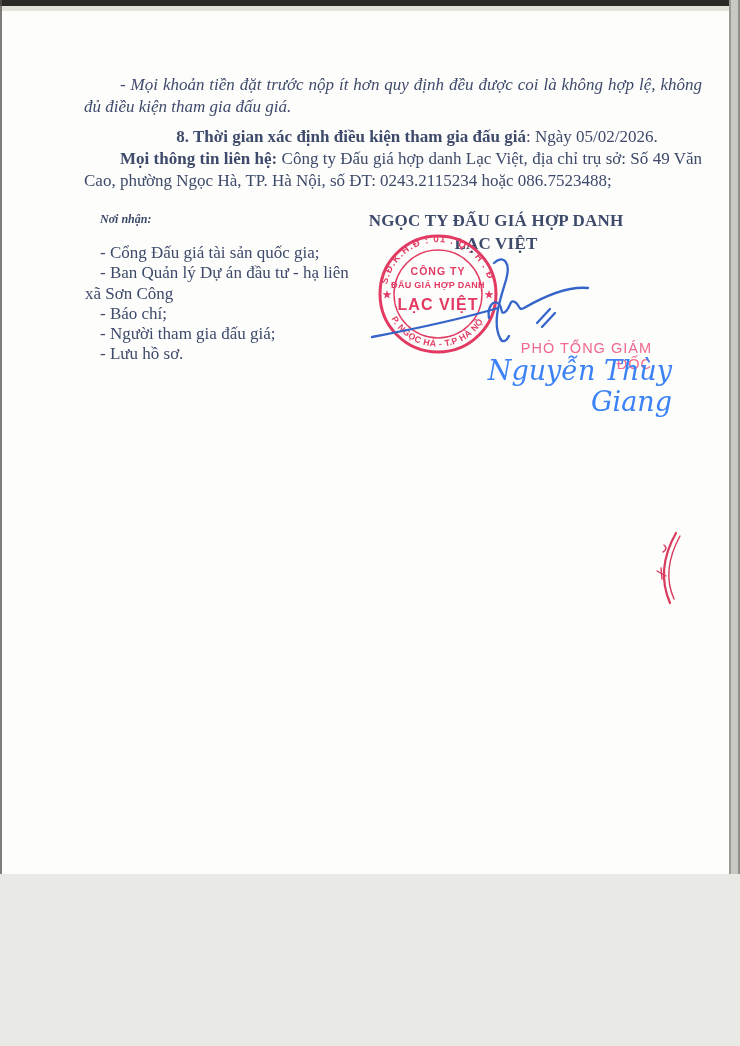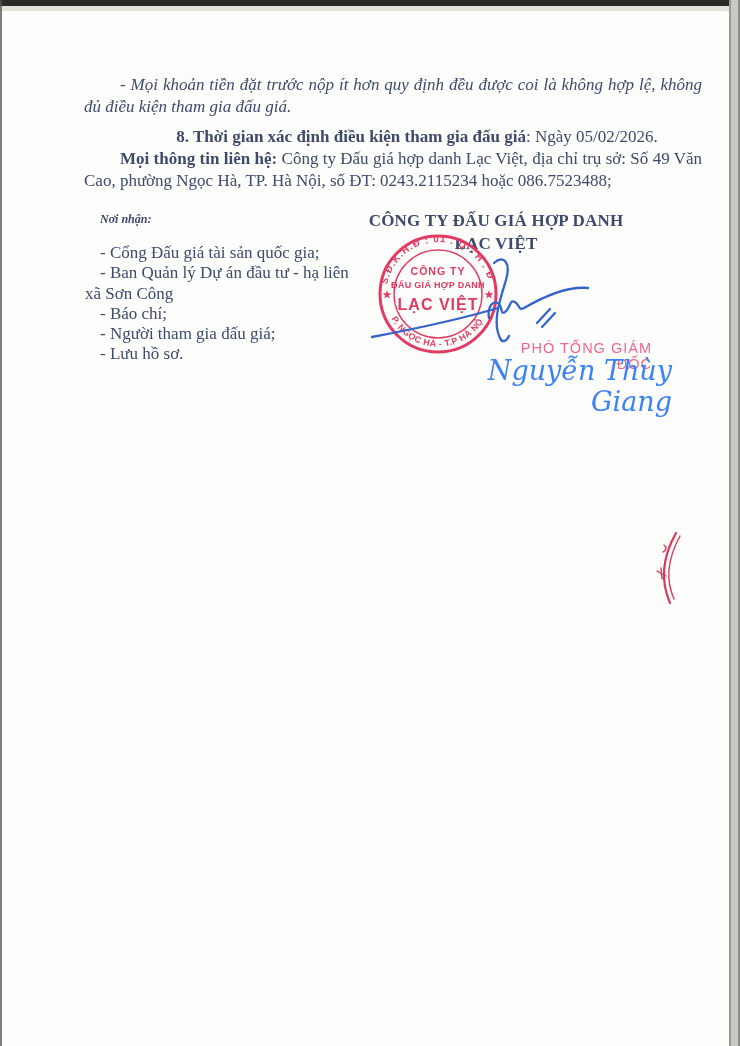--- a/index.html
+++ b/index.html
@@ -1,18 +1,18 @@
 <!DOCTYPE html>
 <html lang="vi"><head>
 <meta charset="utf-8">
 <style>
   html,body{margin:0;padding:0;background:#e9e9e6;}
   .page{
     position:relative;
-    width:740px;height:1046px;
+    width:740px;height:874px;
     background:#fdfdfb;
     overflow:hidden;
     font-family:"Liberation Serif", serif;
     color:#3e4a6b;
   }
   
   .scan-top{position:absolute;left:0;top:0;width:740px;height:6px;background:#29292665;background:#2a2a27;}
   .scan-top2{position:absolute;left:0;top:6px;width:740px;height:5px;background:#e3e3da;}
   .scan-left{position:absolute;left:0;top:0;width:2px;height:1046px;background:#55524e;opacity:.75;}
   .scan-right-line{position:absolute;left:729px;top:0;width:2px;height:1046px;background:#9a9a94;}
@@ -66,21 +66,21 @@
   <div class="recipients">
     <div>- Cổng Đấu giá tài sản quốc gia;</div>
     <div>- Ban Quản lý Dự án đầu tư - hạ liên</div>
     <div class="cont">xã Sơn Công</div>
     <div>- Báo chí;</div>
     <div>- Người tham gia đấu giá;</div>
     <div>- Lưu hồ sơ.</div>
   </div>
 
   <div class="company">
-    <div>CÔNG TY ĐẤU GIÁ HỢP DANH</div>
+    <div>NGỌC TY ĐẤU GIÁ HỢP DANH</div>
     <div>LẠC VIỆT</div>
   </div>
 
   <div class="signer-title">PHÓ TỔNG GIÁM ĐỐC</div>
   <div class="signer-name">Nguyễn Thùy Giang</div>
 
   <svg class="stamp-svg" width="360" height="178" viewBox="340 225 360 178">
     <defs>
       <path id="arcTop" d="M391,316 A52,52 0 1 1 487,312" fill="none"></path>
       <path id="arcBottom" d="M392,320 A53,53 0 0 0 484,320" fill="none"></path>

